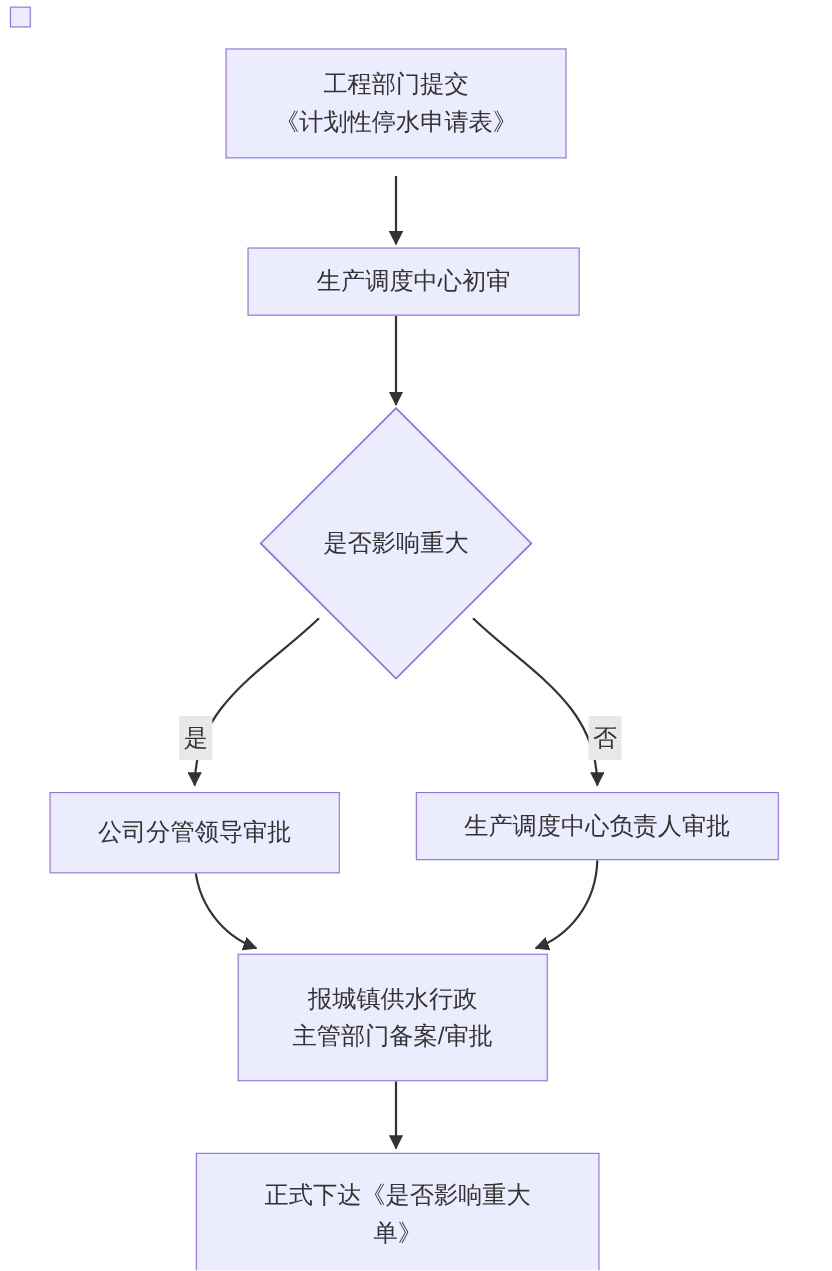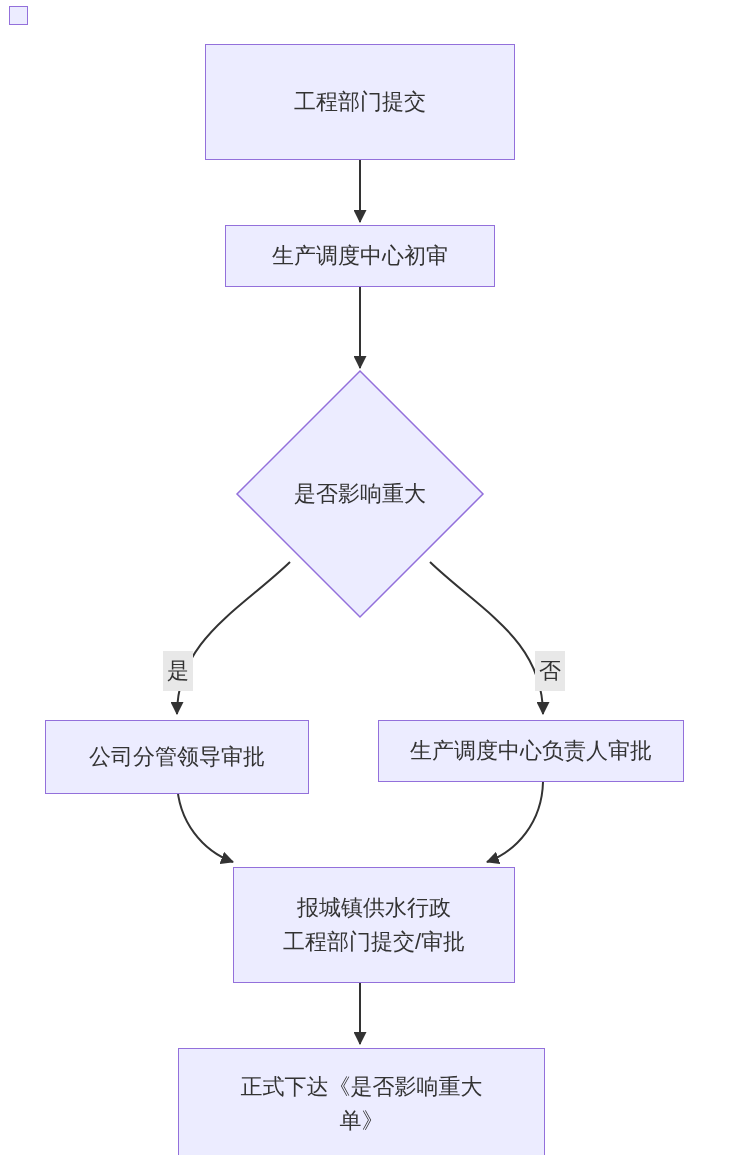--- a/index.html
+++ b/index.html
@@ -99,52 +99,53 @@
       <path d="M430,562 C480,610 543,640 543,714" marker-end="url(#arrow)"></path>
 
       <path d="M177,782 C178,822 203,851 233,862" marker-end="url(#arrow)"></path>
 
       <path d="M543,782 C542,822 517,851 487,862" marker-end="url(#arrow)"></path>
 
       <path d="M360,983 L360,1044" marker-end="url(#arrow)"></path>
     </g>
   </svg>
 
-  <div class="node" style="left:205px; top:44px; width:310px; height:116px;align-items:center;">
+  <div class="node" style="left:205px; top:44px; width:310px; height:100px;align-items:center;">
     <span>工程部门提交</span>
+    <span>《计划性停水申请表》</span>
   </div>
 
-  <div class="node" style="left:225px; top:225px; width:270px; height:62px;">
+  <div class="node" style="left:225px; top:225px; width:302px; height:62px;">
     <span>生产调度中心初审</span>
   </div>
 
   <div class="diamond-wrap" style="left:235px; top:369px; width:250px; height:250px;">
     <svg width="250" height="250" viewBox="0 0 250 250">
       <polygon points="125,2 248,125 125,248 2,125" fill="#ECECFF" stroke="#9370DB" stroke-width="1.5"></polygon>
     </svg>
     <div class="diamond-text">
       <span>是否影响重大</span>
     </div>
   </div>
 
   <div class="edge-label" style="left:178px; top:671px;">是</div>
 
   <div class="edge-label" style="left:550px; top:671px;">否</div>
 
   <div class="node" style="left:45px; top:720px; width:264px; height:74px;">
     <span>公司分管领导审批</span>
   </div>
 
-  <div class="node" style="left:378px; top:720px; width:306px; height:62px;">
+  <div class="node" style="left:378px; top:720px; width:330px; height:62px;">
     <span>生产调度中心负责人审批</span>
   </div>
 
-  <div class="node" style="left:233px; top:867px; width:282px; height:116px;">
+  <div class="node" style="left:216px; top:867px; width:282px; height:116px;">
     <span>报城镇供水行政</span>
-    <span>工程部门提交/审批</span>
+    <span>主管部门备案/审批</span>
   </div>
 
   <div class="node" style="left:178px; top:1048px; width:367px; height:112px;">
     <span>正式下达《是否影响重大</span>
     <span>单》</span>
   </div>
 
 </div>
 
 </body></html>

